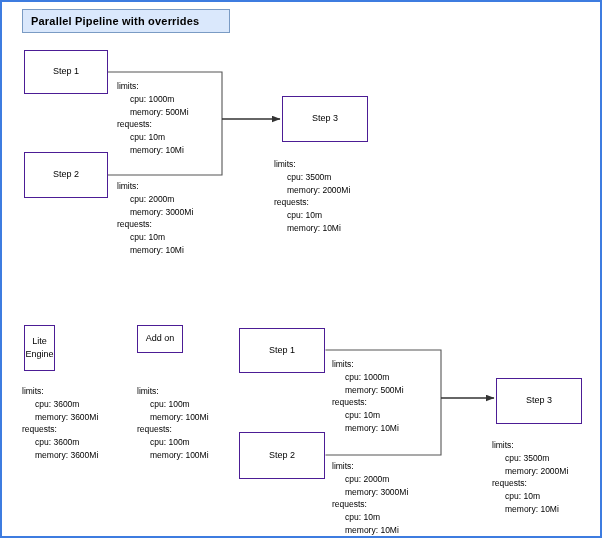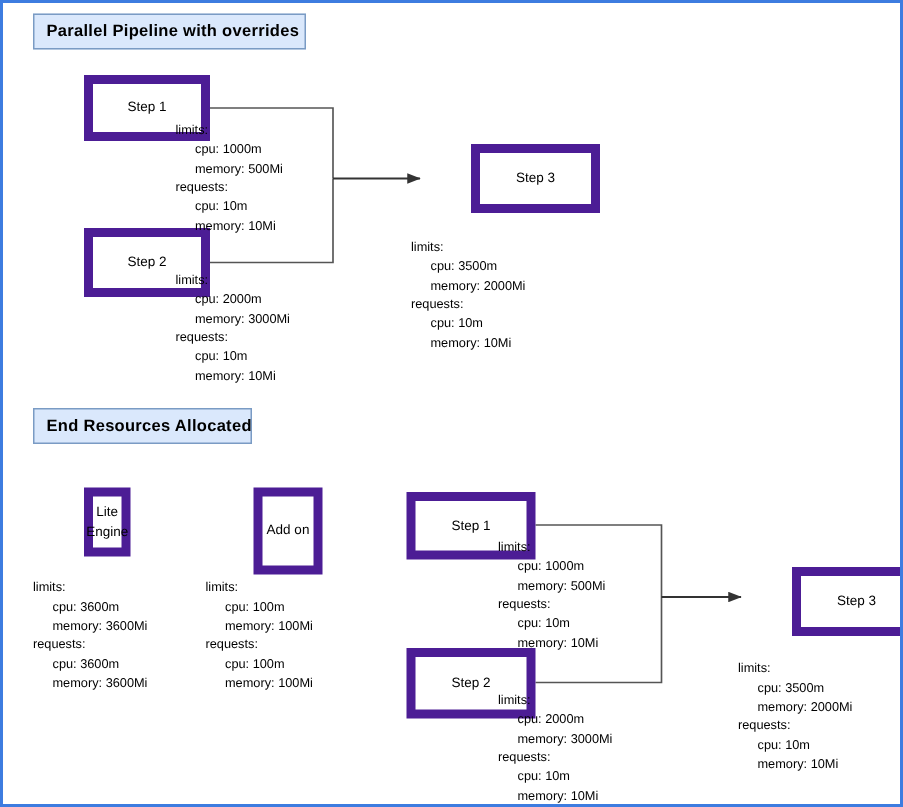--- a/index.html
+++ b/index.html
@@ -29,30 +29,29 @@
     letter-spacing: 0.2px;
     display: flex;
     align-items: center;
     padding: 0 8px;
     box-sizing: border-box;
     white-space: nowrap;
   }
   .node-box {
     position: absolute;
     background: #ffffff;
-    border: 6px solid #4c1d95;
+    border: 1px solid #4c1d95;
     box-sizing: border-box;
     display: flex;
     align-items: center;
     justify-content: center;
     text-align: left;
     font-size: 9px;
     color: #000000;
     line-height: 1.45;
-    margin-left: 32px;
   }
   .res-block {
     position: absolute;
     font-size: 8.5px;
     color: #000000;
     line-height: 1.5;
     white-space: nowrap;
   }
   .res-block .ind {
     padding-left: 13px;
@@ -96,21 +95,21 @@
 
     <g>
       <path d="M323.5 453 L439 453 L439 396" fill="none" stroke="#555555" stroke-width="1.1"></path>
     </g>
 
     <g>
       <line x1="439" y1="396" x2="492" y2="396" stroke="#333333" stroke-width="1.3" marker-end="url(#arrowhead)"></line>
     </g>
   </svg>
 
-  <div class="section-label" style="left:20px; top:7px; width:182px; height:24px;">Parallel Pipeline with  overrides</div>
+  <div class="section-label" style="left:20px; top:7px; width:208px; height:24px;">Parallel Pipeline with  overrides</div>
 
   <div class="node-box" style="left:22px; top:48px; width:84px; height:44px;">
     <span>Step 1</span>
   </div>
 
   <div class="node-box" style="left:22px; top:150px; width:84px; height:46px;">
     <span>Step 2</span>
   </div>
 
   <div class="node-box" style="left:280px; top:94px; width:86px; height:46px;">
@@ -137,28 +136,27 @@
 
   <div class="res-block" style="left:272px; top:156px;">
     <div>limits:</div>
     <div class="ind">cpu: 3500m</div>
     <div class="ind">memory: 2000Mi</div>
     <div>requests:</div>
     <div class="ind">cpu: 10m</div>
     <div class="ind">memory: 10Mi</div>
   </div>
 
-  <div class="section-label" style="left:20px; top:270px; width:146px; height:24px;">End Resources Allocated</div>
 
   <div class="node-box" style="left:22px; top:323px; width:31px; height:46px; flex-direction:column;">
     <span>Lite</span>
     <span>Engine</span>
   </div>
 
-  <div class="node-box" style="left:135px; top:323px; width:46px; height:58px;">
+  <div class="node-box" style="left:135px; top:323px; width:46px; height:28px;">
     <span>Add on</span>
   </div>
 
   <div class="node-box" style="left:237px; top:326px; width:86px; height:45px;">
     <span>Step 1</span>
   </div>
 
   <div class="node-box" style="left:237px; top:430px; width:86px; height:47px;">
     <span>Step 2</span>
   </div>

